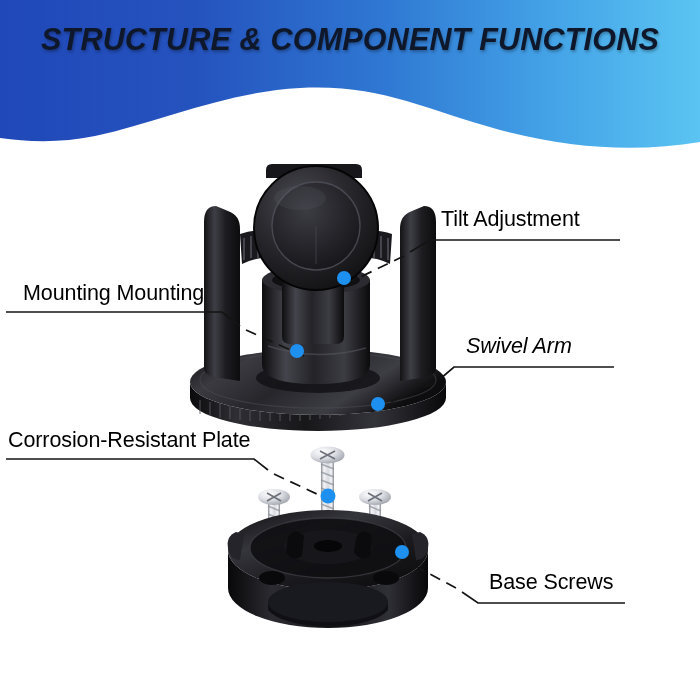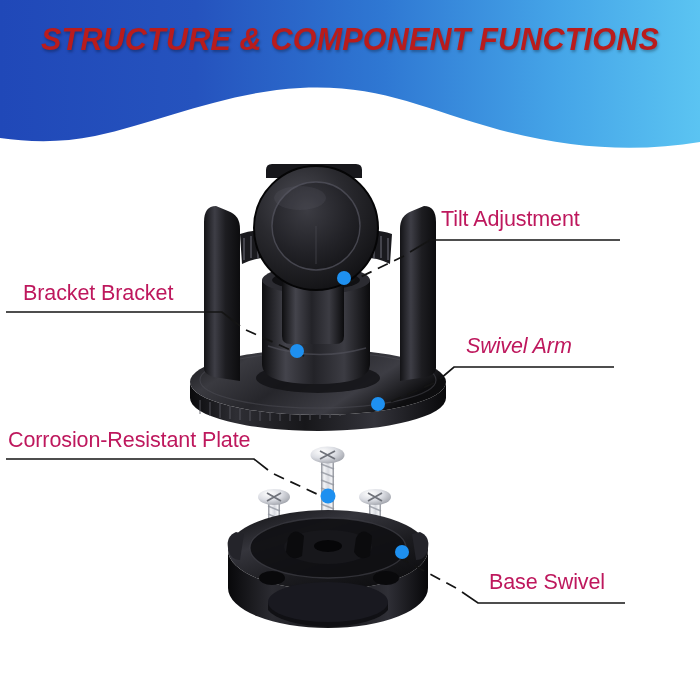--- a/index.html
+++ b/index.html
@@ -22,21 +22,21 @@
     width: 700px;
     height: 150px;
     overflow: hidden;
   }
   #banner svg { display: block; }
   #banner-title {
     position: absolute;
     left: 0; top: 22px;
     width: 700px;
     text-align: center;
-    color: #b91c1c;
+    color: #0f172a;
     font-family: "Liberation Sans", sans-serif;
     font-weight: bold;
     font-style: italic;
     font-size: 30.5px;
     letter-spacing: 0.2px;
     text-shadow: 1px 2px 3px rgba(0,0,0,0.30);
     white-space: nowrap;
     pointer-events: none;
   }
 
@@ -45,21 +45,21 @@
     position: absolute;
     left: 0; top: 150px;
     width: 700px;
     height: 550px;
   }
   #figure svg { display: block; }
 
   
   .callout-label {
     position: absolute;
-    color: #be185d;
+    color: #000000;
     font-family: "Liberation Sans", sans-serif;
     font-size: 21.5px;
     font-weight: 400;
     white-space: nowrap;
     letter-spacing: -0.1px;
   }
   #label-tilt       { left: 441px; top: 207px; }
   #label-mounting   { left: 23px;  top: 281px; }
   #label-swivel     { left: 466px; top: 334px; font-style: italic; }
   #label-screws     { left: 8px;   top: 428px; }
@@ -293,19 +293,19 @@
 
   <g>
     <path d="M625,603 H478 L462,592" stroke="#141414" stroke-width="1.7" fill="none"></path>
     <path d="M456,588 L396,556" stroke="#141414" stroke-width="1.7" fill="none" stroke-dasharray="11 7"></path>
     <circle cx="402" cy="552" r="7" fill="#1E90F0"></circle>
   </g>
 </svg>
 
 <div class="callout-label" id="label-tilt">Tilt Adjustment</div>
 
-<div class="callout-label" id="label-mounting">Bracket Bracket</div>
+<div class="callout-label" id="label-mounting">Mounting Mounting</div>
 
 <div class="callout-label" id="label-swivel">Swivel Arm</div>
 
 <div class="callout-label" id="label-screws">Corrosion-Resistant Plate</div>
 
-<div class="callout-label" id="label-base">Base Swivel</div>
+<div class="callout-label" id="label-base">Base Screws</div>
 
 </body></html>

